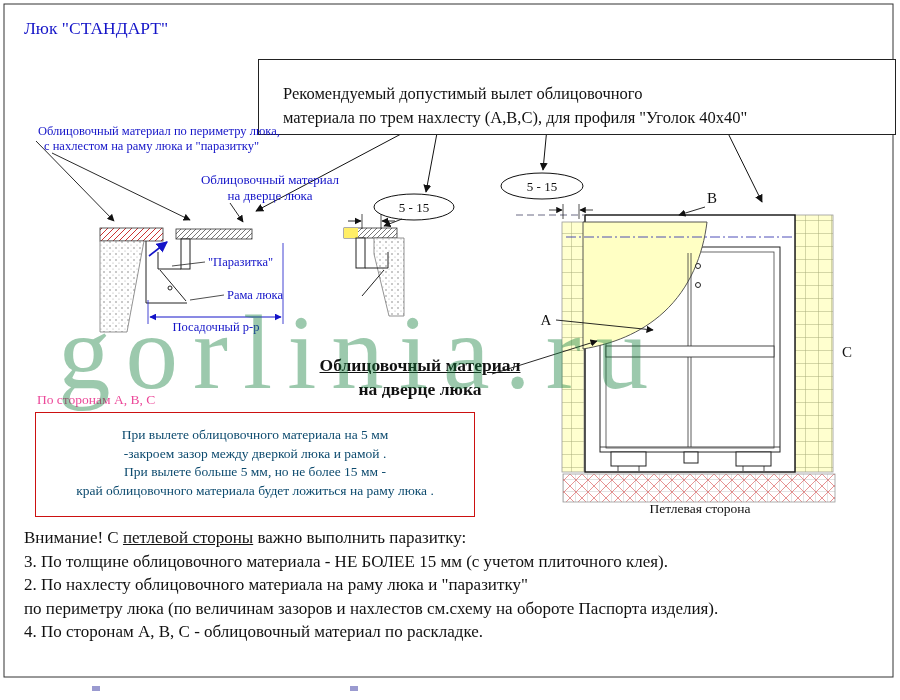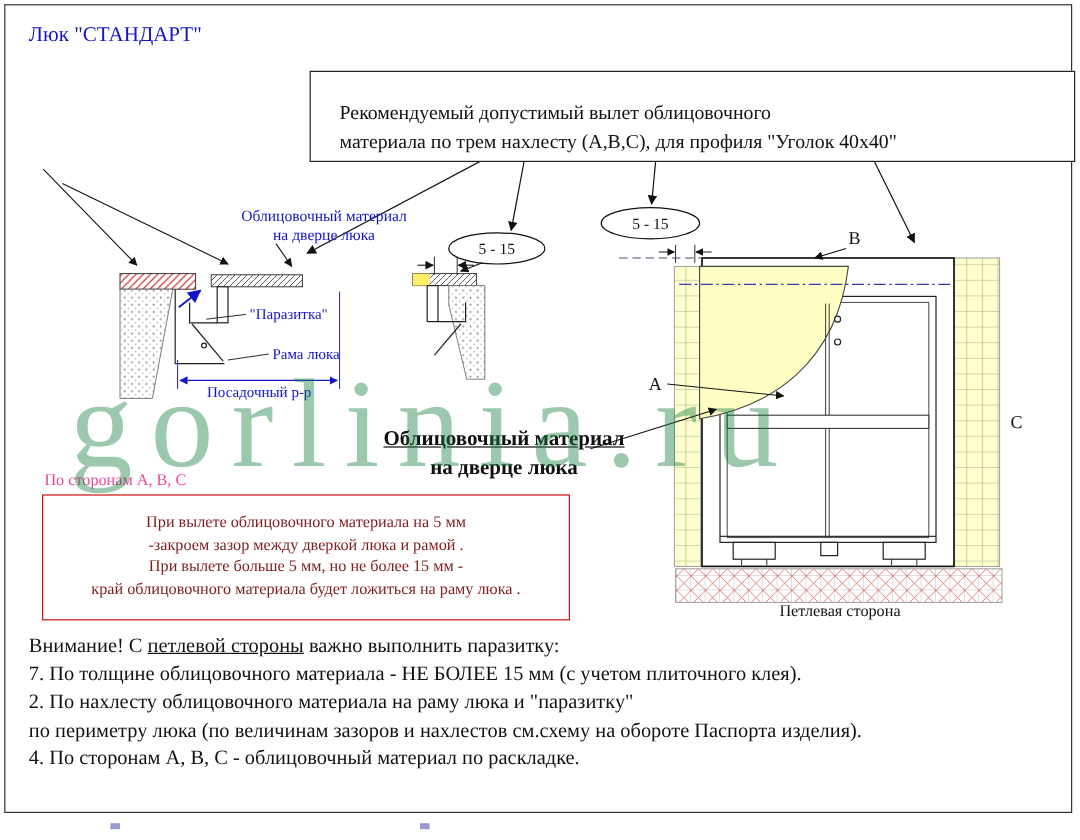--- a/index.html
+++ b/index.html
@@ -13,21 +13,21 @@
   .note-box{left:258px;top:59px;width:612px;height:52px;border:1px solid #222;
             padding:22px 0 0 24px;font-size:16.5px;line-height:24px;z-index:3;background:#fff;}
   .perimeter-label{left:38px;top:124px;color:#1414c8;font-size:12.5px;line-height:15px;z-index:3;}
   .perimeter-label .l2{padding-left:6px;}
   .door-small-label{left:181px;top:172px;width:178px;text-align:center;color:#1414c8;
                     font-size:13px;line-height:16px;z-index:3;}
   .big-label{left:306px;top:353px;width:228px;text-align:center;font-weight:bold;
              font-size:17.5px;line-height:24px;z-index:3;}
   .big-label .l1{text-decoration:underline;}
   .red-title{left:37px;top:392px;color:#ec4899;font-size:13.5px;z-index:3;}
-  .red-box{left:35px;top:412px;width:438px;height:90px;border:1px solid #cc1111;color:#7f1d1d;
+  .red-box{left:35px;top:412px;width:438px;height:90px;border:1px solid #cc1111;color:#0c4a6e;
            font-size:13.5px;line-height:18.5px;text-align:center;padding-top:13px;z-index:3;}
   .warning{left:24px;top:526px;width:864px;font-size:17px;line-height:23.5px;z-index:3;}
   .warning .u{text-decoration:underline;}
   .watermark{left:58px;top:292px;font-size:105px;letter-spacing:15px;color:#15803d;opacity:.42;
              z-index:6;pointer-events:none;white-space:nowrap;}
 </style>
 </head>
 <body>
 
 <div class="sheet">
@@ -165,20 +165,24 @@
     <line x1="492" y1="374" x2="597" y2="341" stroke="#111" stroke-width="0.9" marker-end="url(#arr)"></line>
   </svg>
 
   <div class="abs page-title">Люк "СТАНДАРТ"</div>
 
   <div class="abs note-box">
     <div>Рекомендуемый допустимый вылет облицовочного</div>
     <div>материала по трем нахлесту (А,В,С), для профиля "Уголок 40х40"</div>
   </div>
 
+  <div class="abs perimeter-label">
+    <div>Облицовочный материал по периметру люка,</div>
+    <div class="l2">с нахлестом на раму люка и "паразитку"</div>
+  </div>
 
   <div class="abs door-small-label">
     <div>Облицовочный материал</div>
     <div>на дверце люка</div>
   </div>
 
   <div class="abs big-label">
     <div class="l1">Облицовочный материал</div>
     <div>на дверце люка</div>
   </div>
@@ -188,20 +192,20 @@
     <div>При вылете облицовочного материала  на 5 мм</div>
     <div>-закроем зазор между дверкой люка и рамой .</div>
     <div>При вылете больше 5 мм, но не более 15 мм -</div>
     <div>край облицовочного материала будет ложиться на раму люка .</div>
   </div>
 
   <div class="abs warning">
     <div>
       <span>Внимание! С </span><span class="u">петлевой стороны</span><span> важно выполнить паразитку:</span>
     </div>
-    <div>7. По толщине облицовочного материала - НЕ БОЛЕЕ 15 мм (с учетом плиточного клея).</div>
+    <div>3. По толщине облицовочного материала - НЕ БОЛЕЕ 15 мм (с учетом плиточного клея).</div>
     <div>2. По нахлесту облицовочного материала на раму люка и "паразитку"</div>
     <div> по периметру люка (по величинам зазоров и нахлестов см.схему на обороте Паспорта изделия).</div>
     <div>4. По сторонам А, В, С - облицовочный материал по раскладке.</div>
   </div>
 
   <div class="abs watermark">gorlinia.ru</div>
 </div>
 
 </body></html>

